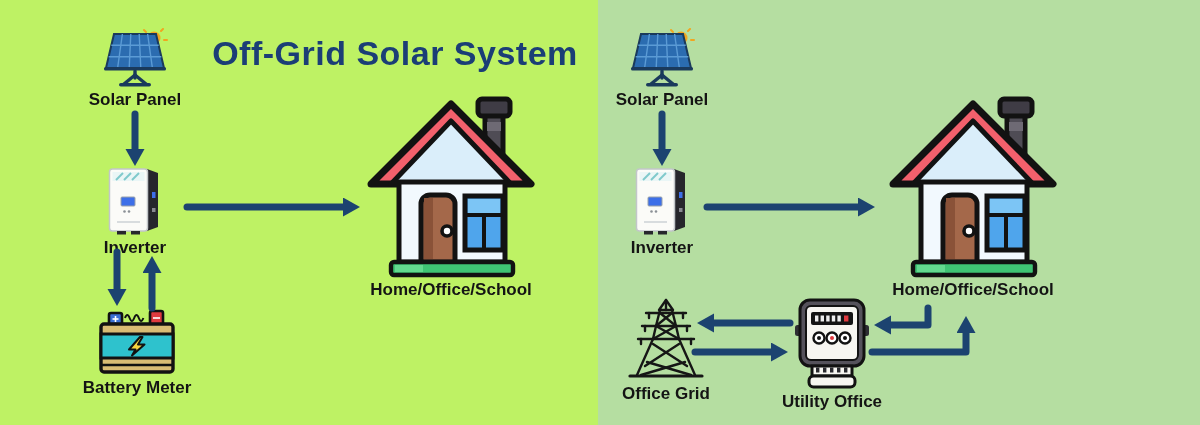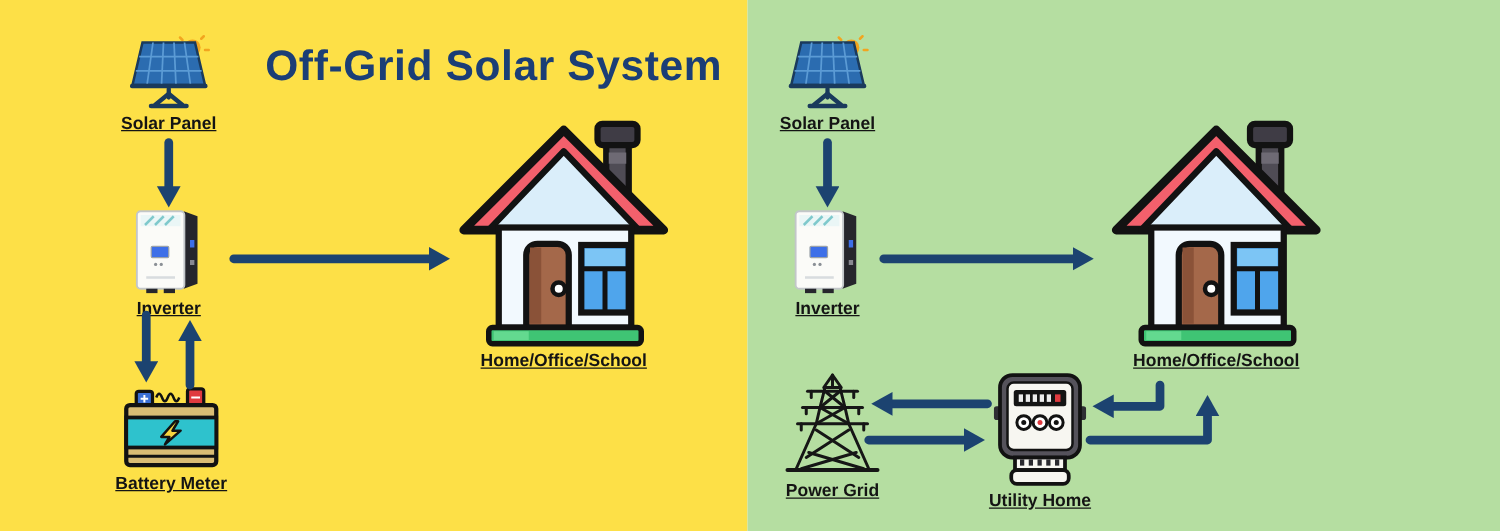--- a/index.html
+++ b/index.html
@@ -1,27 +1,27 @@
 <!DOCTYPE html>
 <html><head>
 <meta charset="utf-8">
 <title>Off-Grid vs On-Grid Solar System</title>
 <style>
   html,body{margin:0;padding:0;}
   body{font-family:"Liberation Sans", sans-serif; background:#ffffff;}
   .stage{position:relative; width:1200px; height:425px; overflow:hidden;}
   .panel{position:absolute; top:0; height:425px;}
-  .panel.off-grid{left:0; width:598px; background:#fde047;}
+  .panel.off-grid{left:0; width:598px; background:#bef264;}
   .panel.on-grid{left:598px; width:602px; background:#B5DEA1;}
   .title{position:absolute; width:420px; text-align:center; font-size:34px; font-weight:800;
          color:#1B3E76; letter-spacing:0.5px; margin:0;}
   .title.off{left:185px; top:34px;}
   .node{position:absolute; text-align:center;}
   .node .icon{display:block; margin:0 auto;}
-  .node figcaption, .caption{font-size:14px; font-weight:700; color:#141414; margin-top:2px; white-space:nowrap;text-decoration:underline;}
+  .node figcaption, .caption{font-size:17px; font-weight:700; color:#141414; margin-top:2px; white-space:nowrap;}
   figure{margin:0;}
   
   .n-solar-l   {left:75px;  top:28px;  width:120px;}
   .n-inverter-l{left:77px;  top:164px; width:116px;}
   .n-battery-l {left:77px;  top:308px; width:120px;}
   .n-house-l   {left:351px; top:94px;  width:200px;}
   .n-solar-r   {left:602px; top:28px;  width:120px;}
   .n-inverter-r{left:604px; top:164px; width:116px;}
   .n-house-r   {left:873px; top:94px;  width:200px;}
   .n-grid-r    {left:606px; top:296px; width:120px;}
@@ -221,28 +221,28 @@
     <svg class="icon" width="172" height="184" viewBox="0 0 172 184">
         <use href="#house"></use>
       </svg>
     <figcaption>Home/Office/School</figcaption>
   </figure>
 
   <figure class="node n-grid-r">
     <svg class="icon" width="88" height="86" viewBox="0 0 88 86">
         <use href="#tower"></use>
       </svg>
-    <figcaption>Power Grid</figcaption>
+    <figcaption>Office Grid</figcaption>
   </figure>
 
   <figure class="node n-meter-r">
     <svg class="icon" width="74" height="92" viewBox="0 0 74 92">
         <use href="#meter"></use>
       </svg>
-    <figcaption>Utility Home</figcaption>
+    <figcaption>Utility Office</figcaption>
   </figure>
 
   <svg class="arrows" width="1200" height="425" viewBox="0 0 1200 425">
     <defs>
       <marker id="ah" markerUnits="userSpaceOnUse" markerWidth="22" markerHeight="22" refX="5" refY="9.5" orient="auto">
         <path d="M0,0 L17,9.5 L0,19 Z" fill="#1C4370"></path>
       </marker>
     </defs>
     <g stroke="#1C4370" stroke-width="7" fill="none" stroke-linecap="round" stroke-linejoin="round">
 

